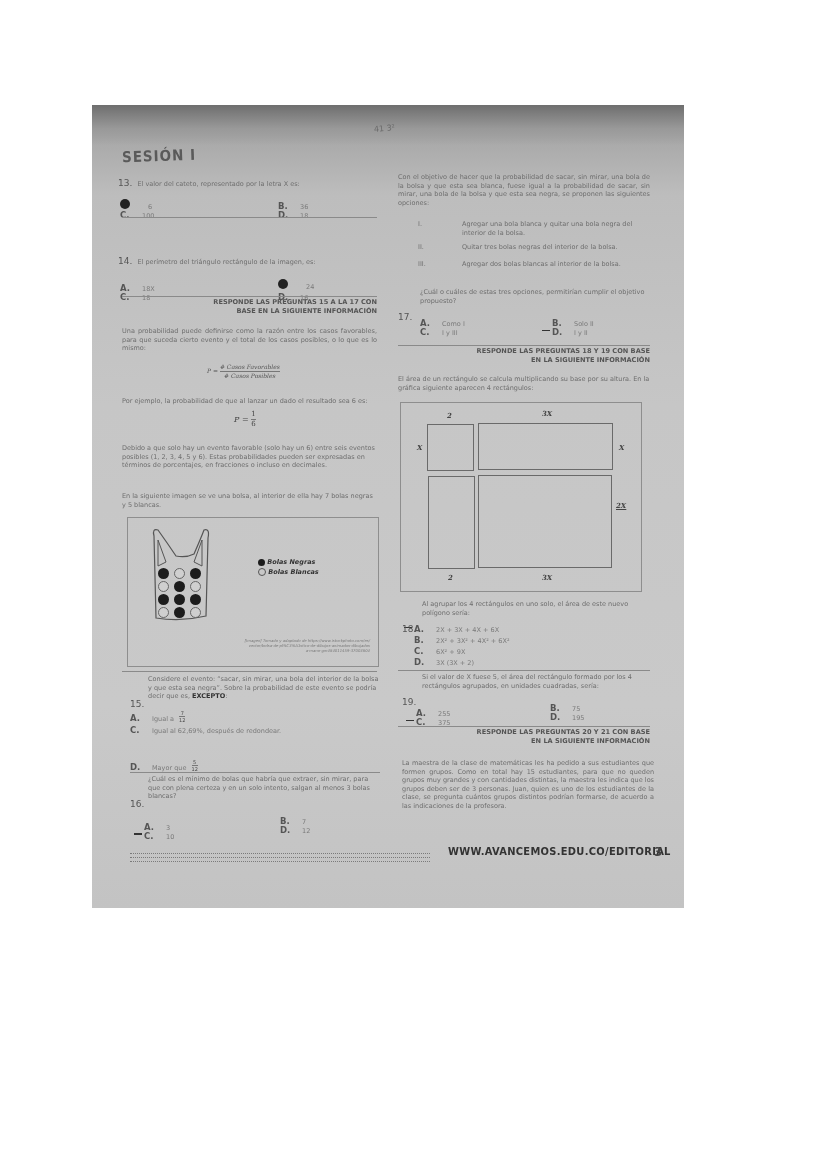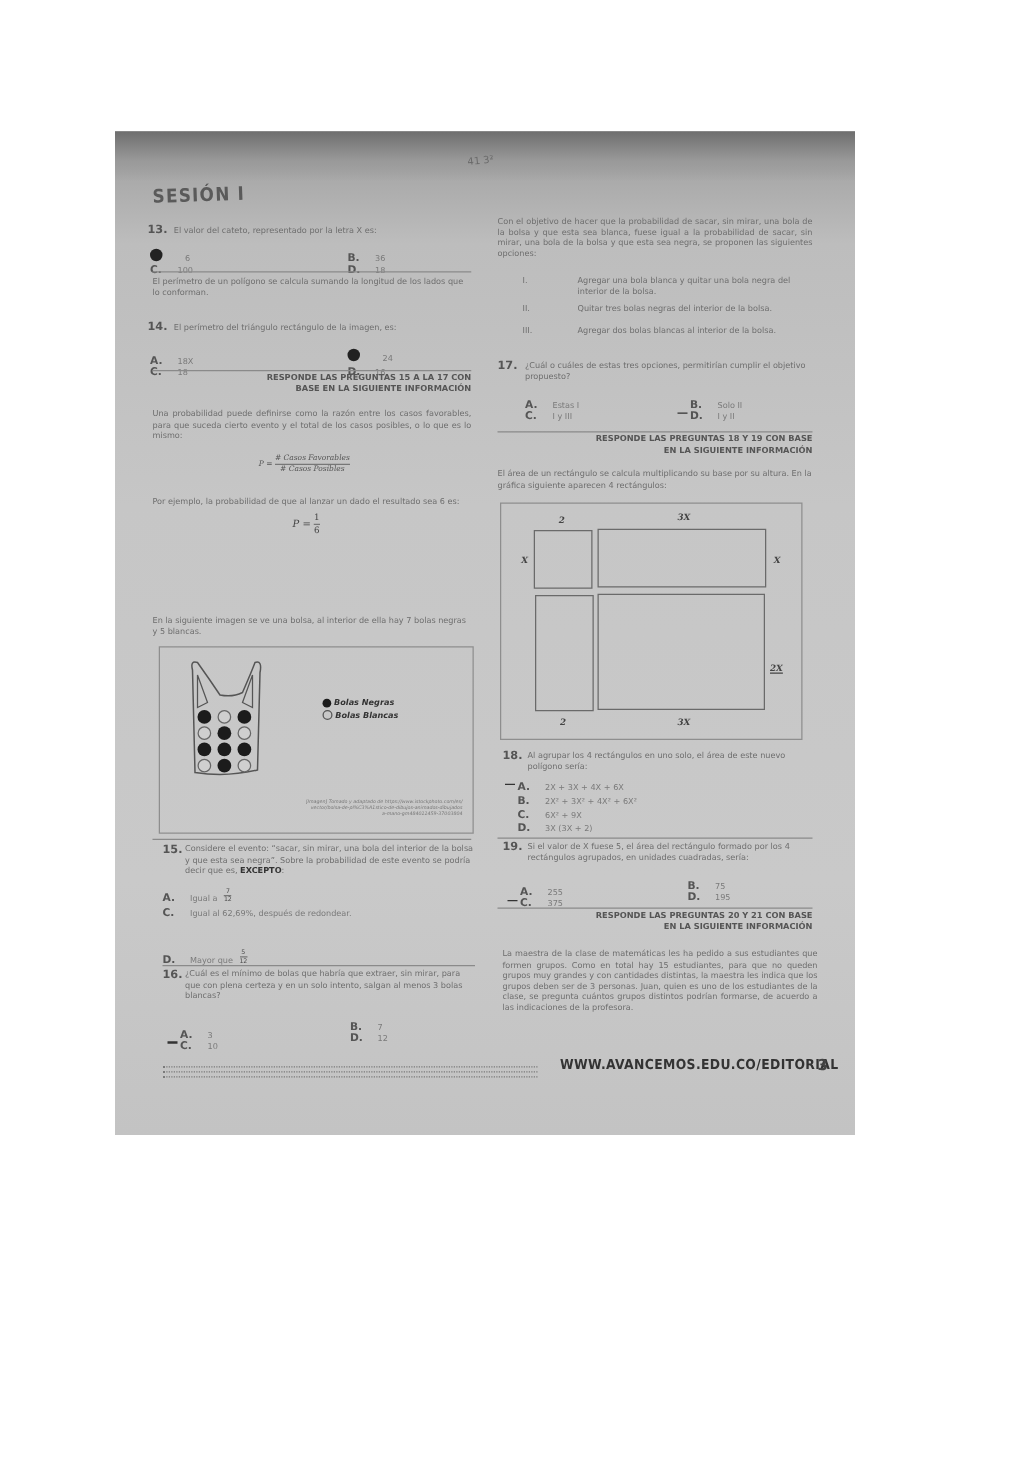--- a/index.html
+++ b/index.html
@@ -11,21 +11,21 @@
     position:absolute; left:92px; top:105px; width:592px; height:803px;
     background: linear-gradient(180deg, #8e8e8e 0px, #a7a7a7 30px, #bdbdbd 90px, #c6c6c6 300px, #c9c9c9 600px, #c3c3c3 803px);
     overflow:hidden;
   }
   .page::before {
     content:""; position:absolute; left:0; top:0; width:100%; height:40px;
     background:linear-gradient(180deg,#6e6e6e,#9a9a9a 60%, rgba(180,180,180,0));
   }
   .abs { position:absolute; }
   .session { left:30px; top:42px; font-size:15px; font-weight:bold; letter-spacing:1px; color:#5a5a5a; transform:rotate(-2deg); font-family:"DejaVu Sans Condensed","DejaVu Sans",sans-serif; }
-  .qnum { font-weight:bold; font-size:9px; color:#555; }
+  .qnum { font-weight:normal; font-size:9px; color:#555;margin-top:24px; }
   .txt { font-size:6.5px; line-height:8.5px; color:#6e6e6e; }
   .opt-letter { font-weight:bold; font-size:8.5px; color:#555; display:inline-block; width:22px; }
   .opt-val { font-size:6.5px; color:#7a7a7a; }
   .hdr { font-size:6.6px; font-weight:bold; color:#555; text-align:right; line-height:9px; }
   .rule { height:1px; background:#8a8a8a; }
   .mark { width:10px; height:10px; background:#222; border-radius:50%; display:inline-block; }
   .dash { display:inline-block; width:8px; height:1.5px; background:#333; vertical-align:middle; margin-right:2px; }
   .box { border:1px solid #8e8e8e; }
   .rect { position:absolute; border:1.2px solid #6a6a6a; }
   .dim { position:absolute; font-size:7px; font-style:italic; font-weight:bold; color:#444; font-family:"DejaVu Serif", serif; }
@@ -51,21 +51,20 @@
     <div><span class="qnum">13.</span> <span class="txt">El valor del cateto, representado por la letra X es:</span></div>
     <div style="position:relative;height:22px;margin-top:4px;">
       <div class="abs" style="left:2px;top:0;"><span class="mark"></span><span class="opt-val" style="margin-left:18px;">6</span></div>
       <div class="abs" style="left:160px;top:0;"><span class="opt-letter">B.</span><span class="opt-val">36</span></div>
       <div class="abs" style="left:2px;top:9px;"><span class="opt-letter">C.</span><span class="opt-val">100</span></div>
       <div class="abs" style="left:160px;top:9px;"><span class="opt-letter">D.</span><span class="opt-val">18</span></div>
     </div>
   </div>
 
   <div class="abs rule" style="left:30px;top:112px;width:255px;"></div>
-  <div class="abs txt" style="left:30px;top:116px;width:255px;">El perímetro de un polígono se calcula sumando la longitud de los lados que lo conforman.</div>
 
   <div class="abs" style="left:26px;top:144px;width:262px;">
     <div><span class="qnum">14.</span> <span class="txt">El perímetro del triángulo rectángulo de la imagen, es:</span></div>
     <div style="position:relative;height:22px;margin-top:8px;">
       <div class="abs" style="left:2px;top:0;"><span class="opt-letter">A.</span><span class="opt-val">18X</span></div>
       <div class="abs" style="left:160px;top:-2px;"><span class="mark"></span><span class="opt-val" style="margin-left:18px;">24</span></div>
       <div class="abs" style="left:2px;top:9px;"><span class="opt-letter">C.</span><span class="opt-val">18</span></div>
       <div class="abs" style="left:160px;top:9px;"><span class="opt-letter">D.</span><span class="opt-val">16</span></div>
     </div>
   </div>
@@ -83,20 +82,21 @@
     <span class="frac" style="font-size:6px;line-height:8px;"><span class="num"># Casos Favorables</span><span># Casos Posibles</span></span>
   </div>
 
   <div class="abs txt" style="left:30px;top:292px;width:255px;">Por ejemplo, la probabilidad de que al lanzar un dado el resultado sea 6 es:</div>
 
   <div class="abs" style="left:142px;top:305px;font-family:'DejaVu Serif',serif;font-style:italic;font-size:8px;color:#444;">
     <span>P =</span>
     <span class="frac" style="font-size:7px;line-height:9px;font-style:normal;"><span class="num">1</span><span>6</span></span>
   </div>
 
+  <div class="abs txt" style="left:30px;top:339px;width:255px;">Debido a que solo hay un evento favorable (solo hay un 6) entre seis eventos posibles (1, 2, 3, 4, 5 y 6). Estas probabilidades pueden ser expresadas en términos de porcentajes, en fracciones o incluso en decimales.</div>
   <div class="abs txt" style="left:30px;top:387px;width:255px;">En la siguiente imagen se ve una bolsa, al interior de ella hay 7 bolas negras y 5 blancas.</div>
 
   <div class="abs box" style="left:35px;top:412px;width:250px;height:148px;">
     <svg class="abs" style="left:18px;top:8px;" width="70" height="100" viewBox="0 0 70 100">
       <path d="M8,10 Q6,2 12,4 Q22,18 30,30 Q40,32 48,28 Q55,12 58,4 Q64,2 62,12 L60,90 Q35,96 10,92 Z" fill="none" stroke="#555" stroke-width="1.2"></path>
       <path d="M12,14 L20,36 L12,40 Z" fill="none" stroke="#555" stroke-width="1"></path>
       <path d="M56,14 L48,36 L56,40 Z" fill="none" stroke="#555" stroke-width="1"></path>
     </svg>
     <div id="balls" class="abs" style="left:30px;top:50px;width:60px;height:60px;">
         <div class="ball b" style="left: 0px; top: 0px;"></div>
@@ -172,21 +172,21 @@
         <span style="flex:1;padding-left:14px;">Agregar dos bolas blancas al interior de la bolsa.</span>
       </div>
   </div>
 
   <div class="abs" style="left:306px;top:183px;width:252px;">
     <div style="position:relative;">
       <span class="qnum abs" style="left:0;top:0;">17.</span>
       <div class="txt" style="margin-left:22px;">¿Cuál o cuáles de estas tres opciones, permitirían cumplir el objetivo propuesto?</div>
     </div>
     <div style="position:relative;height:22px;margin-top:6px;">
-      <div class="abs" style="left:22px;top:0;"><span class="opt-letter">A.</span><span class="opt-val">Estas I</span></div>
+      <div class="abs" style="left:22px;top:0;"><span class="opt-letter">A.</span><span class="opt-val">Como I</span></div>
       <div class="abs" style="left:154px;top:0;"><span class="opt-letter">B.</span><span class="opt-val">Solo II</span></div>
       <div class="abs" style="left:22px;top:9px;"><span class="opt-letter">C.</span><span class="opt-val">I y III</span></div>
       <div class="abs" style="left:144px;top:9px;"><span class="dash"></span><span class="opt-letter">D.</span><span class="opt-val">I y II</span></div>
     </div>
   </div>
 
   <div class="abs rule" style="left:306px;top:240px;width:252px;"></div>
   <div class="abs hdr" style="left:306px;top:242px;width:252px;">
     <div>RESPONDE LAS PREGUNTAS 18 Y 19 CON BASE</div>
     <div>EN LA SIGUIENTE INFORMACIÓN</div>
@@ -196,21 +196,21 @@
 
   <div class="abs box" style="left:308px;top:297px;width:240px;height:188px;">
     <div class="rect" style="left:26px;top:21px;width:45px;height:45px;"></div>
     <div class="rect" style="left:77px;top:20px;width:133px;height:45px;"></div>
     <div class="rect" style="left:27px;top:73px;width:45px;height:91px;"></div>
     <div class="rect" style="left:77px;top:72px;width:132px;height:91px;"></div>
     <div class="dim" style="left:46px;top:8px;">2</div>
     <div class="dim" style="left:141px;top:6px;">3X</div>
     <div class="dim" style="left:16px;top:40px;">X</div>
     <div class="dim" style="left:218px;top:40px;">X</div>
-    <div class="dim" style="left:215px;top:127px;text-decoration:underline;">2X</div>
+    <div class="dim" style="left:215px;top:98px;text-decoration:underline;">2X</div>
     <div class="dim" style="left:47px;top:170px;">2</div>
     <div class="dim" style="left:141px;top:170px;">3X</div>
   </div>
 
   <div class="abs" style="left:310px;top:495px;width:250px;">
     <div style="position:relative;">
       <span class="qnum abs" style="left:0;top:0;">18.</span>
       <div class="txt" style="margin-left:20px;">Al agrupar los 4 rectángulos en uno solo, el área de este nuevo polígono sería:</div>
     </div>
     <div style="margin-top:6px;line-height:8px;">

